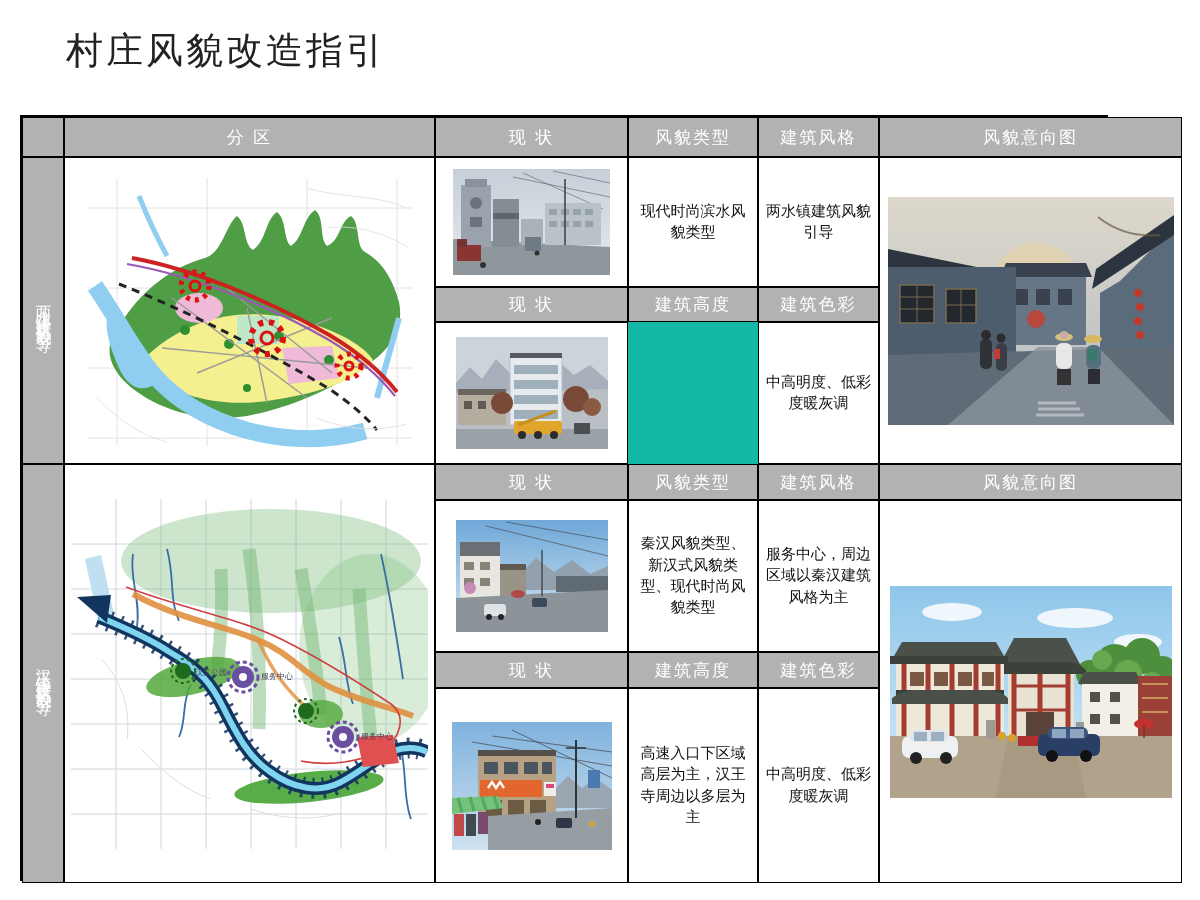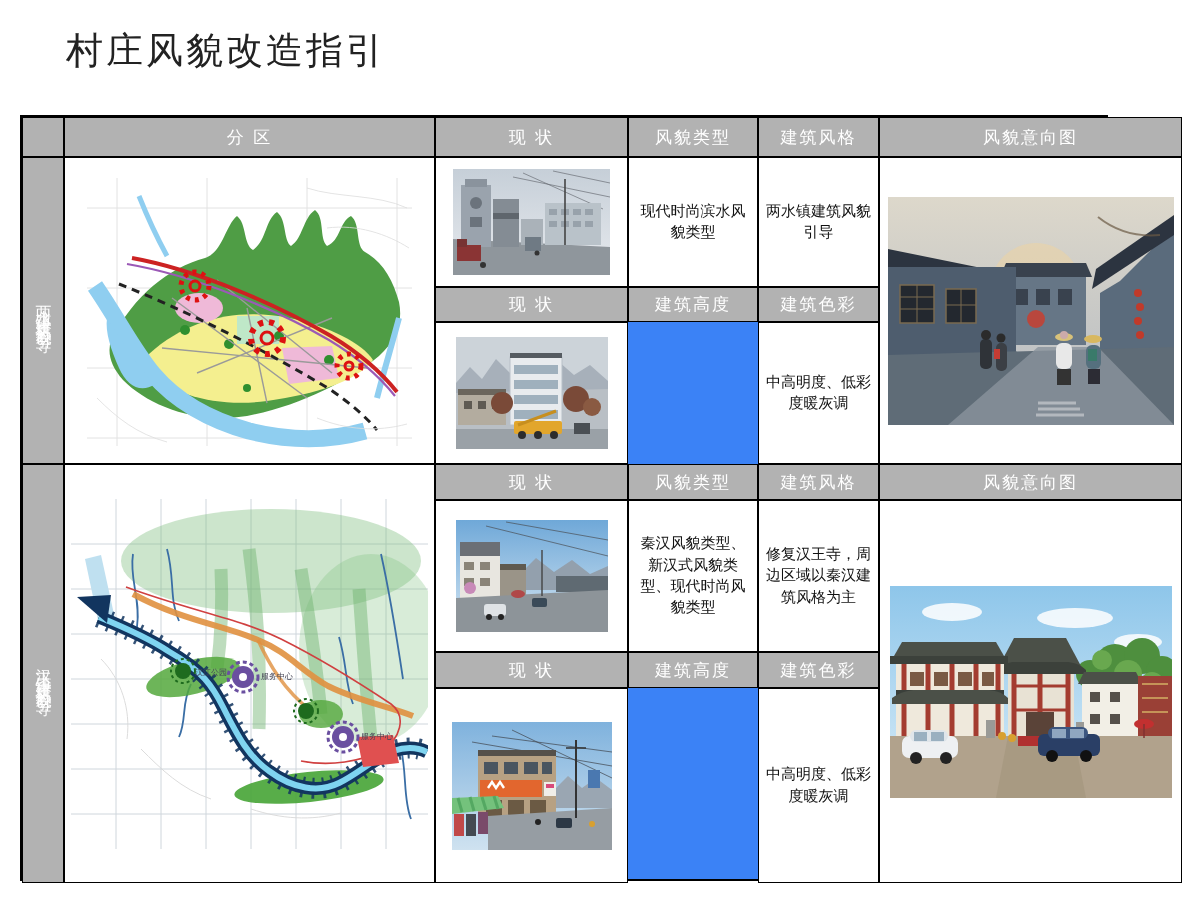--- a/index.html
+++ b/index.html
@@ -9,21 +9,21 @@
   .page-title {
     position:absolute; left:66px; top:26px;
     font-size:37px; letter-spacing:3px; color:#222; font-weight:400;
   }
 
   .guide-table {
     position:absolute; left:20px; top:115px; width:1088px; height:766px;
     display:grid;
     grid-template-columns:42px 371px 193px 130px 121px 303px;
     grid-template-rows:40px 130px 35px 142px 36px 152px 36px 195px;
-    border:2px solid #000; background:#3b82f6;
+    border:2px solid #000; background:#14b8a6;
   }
   .cell { border:1px solid #000; display:flex; align-items:center; justify-content:center; overflow:hidden; background:#fff; }
   .hd { background:#b2b2b2; color:#fff; font-size:17px; letter-spacing:2px; }
   .txt { font-size:15px; line-height:1.42; text-align:center; padding:0 5px; color:#111; }
   .vlabel {
     background:#b2b2b2; color:#fff; font-size:16px;
     writing-mode:vertical-rl; text-orientation:upright; letter-spacing:4px;
   }
   .imgcell { background:#fff; }
   .imgcell svg { display:block; }
@@ -381,21 +381,21 @@
       <polygon points="0,78 152,70 152,112 0,112" fill="#8d9499"></polygon>
       <rect x="28" y="84" width="22" height="12" rx="3" fill="#dfe3e6"></rect>
         <circle cx="33" cy="97" r="3" fill="#222"></circle>
         <circle cx="45" cy="97" r="3" fill="#222"></circle>
       <rect x="76" y="78" width="15" height="9" rx="2" fill="#3a4a58"></rect>
       <ellipse cx="62" cy="74" rx="7" ry="4" fill="#b04848"></ellipse>
       <line x1="86" y1="30" x2="86" y2="76" stroke="#444" stroke-width="1.4"></line>
     </svg>
   </div>
   <div class="cell txt" style="grid-column:4;grid-row:6">秦汉风貌类型、新汉式风貌类型、现代时尚风貌类型</div>
-  <div class="cell txt" style="grid-column:5;grid-row:6">修复汉王寺，周边区域以秦汉建筑风格为主</div>
+  <div class="cell txt" style="grid-column:5;grid-row:6">服务中心，周边区域以秦汉建筑风格为主</div>
 
   <div class="cell imgcell" style="grid-column:6;grid-row:6/9">
     <svg width="282" height="212" viewBox="0 0 282 212">
       <defs>
           <linearGradient id="sky4" x1="0" y1="0" x2="0" y2="1">
         <stop offset="0" stop-color="#8ec6ea"></stop>
             <stop offset="1" stop-color="#d8ecf8"></stop>
           </linearGradient>
         </defs>
       <rect width="282" height="212" fill="url(#sky4)"></rect>
@@ -549,15 +549,16 @@
 
       <polygon points="36,94 160,86 160,128 36,128" fill="#969da3"></polygon>
       <rect x="104" y="96" width="16" height="10" rx="2" fill="#2c3845"></rect>
       <line x1="124" y1="18" x2="124" y2="96" stroke="#333" stroke-width="2"></line>
       <line x1="114" y1="26" x2="134" y2="26" stroke="#333" stroke-width="1.5"></line>
       <rect x="136" y="48" width="12" height="18" fill="#4a78b0"></rect>
       <circle cx="86" cy="100" r="3" fill="#222"></circle>
         <circle cx="140" cy="102" r="3" fill="#d8a030"></circle>
     </svg>
   </div>
+  <div class="cell txt" style="grid-column:4;grid-row:8">高速入口下区域高层为主，汉王寺周边以多层为主</div>
   <div class="cell txt" style="grid-column:5;grid-row:8">中高明度、低彩度暖灰调</div>
 
 </div>
 
 </body></html>

